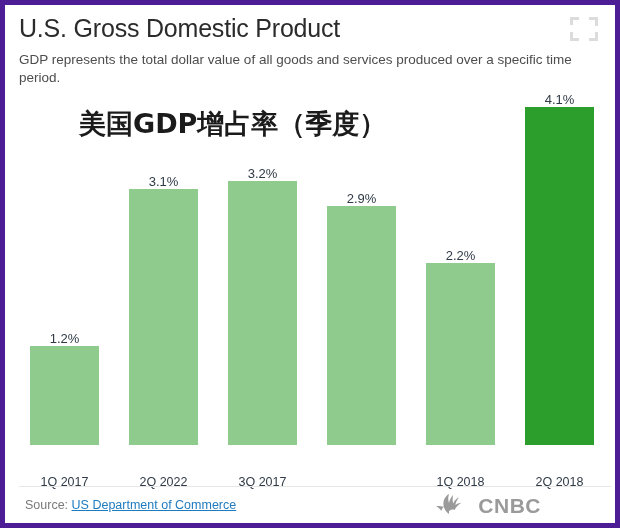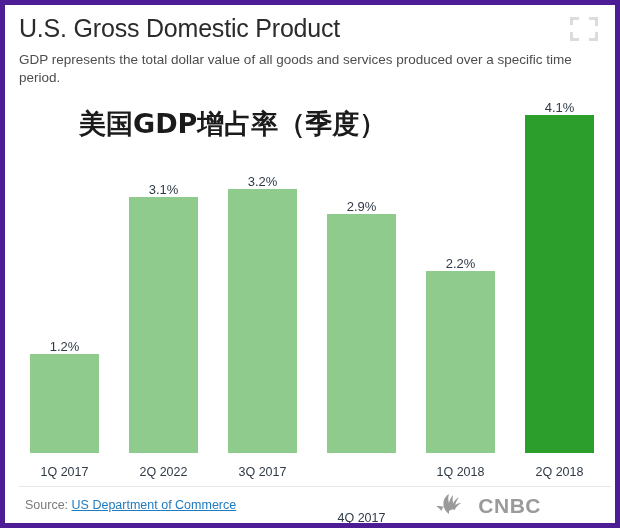--- a/index.html
+++ b/index.html
@@ -73,21 +73,21 @@
   
   .plot {
     position: absolute;
     left: 0;
     top: 110px;
     width: 620px;
     height: 338px;
   }
   .bar-slot {
     position: absolute;
-    bottom: 0;
+    bottom: 8px;
     width: 91px;
     height: 380px;
   }
   .bar {
     position: absolute;
     bottom: 0;
     left: 11px;
     width: 69px;
     background: #8ecb8d;
   }
@@ -113,21 +113,21 @@
   .xaxis-line {
     position: absolute;
     left: 14px;
     top: 0;
     width: 592px;
     height: 1px;
     background: #ffffff;
   }
   .xtick {
     position: absolute;
-    top: 10px;
+    top: 20px;
     width: 91px;
     text-align: center;
     font-size: 12.5px;
     color: #2f3a46;
   }
 
   
   .footer-rule {
     position: absolute;
     left: 14px;

